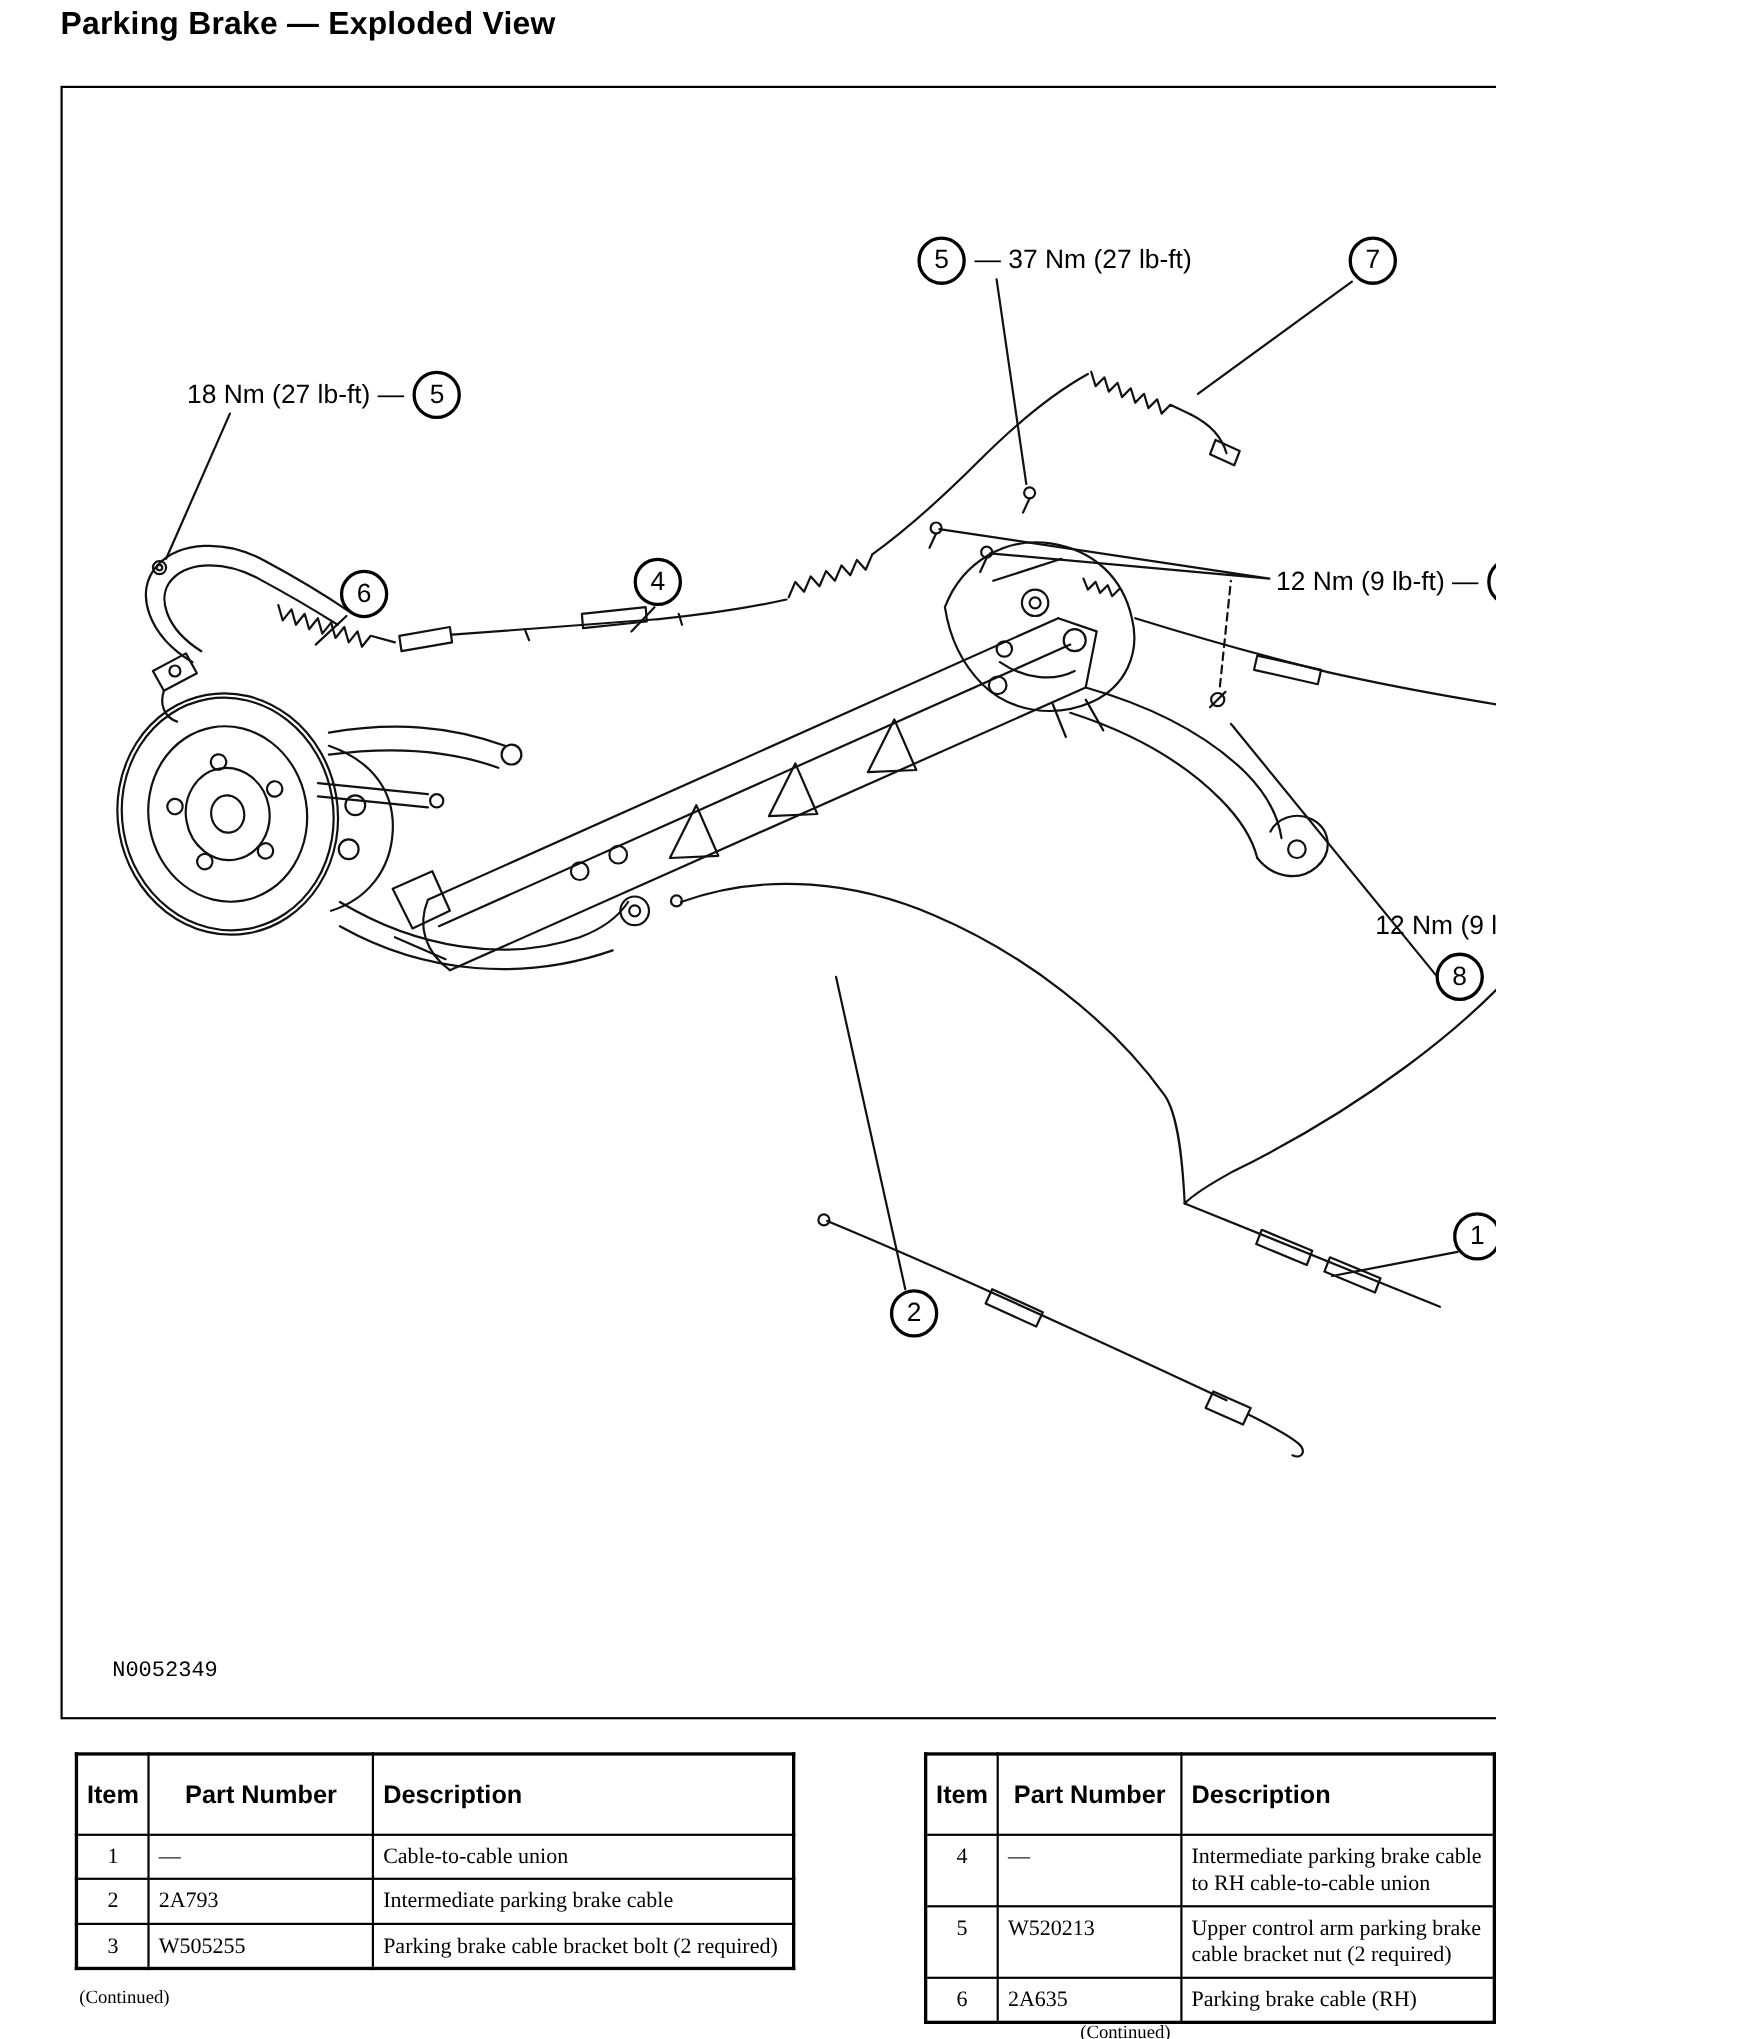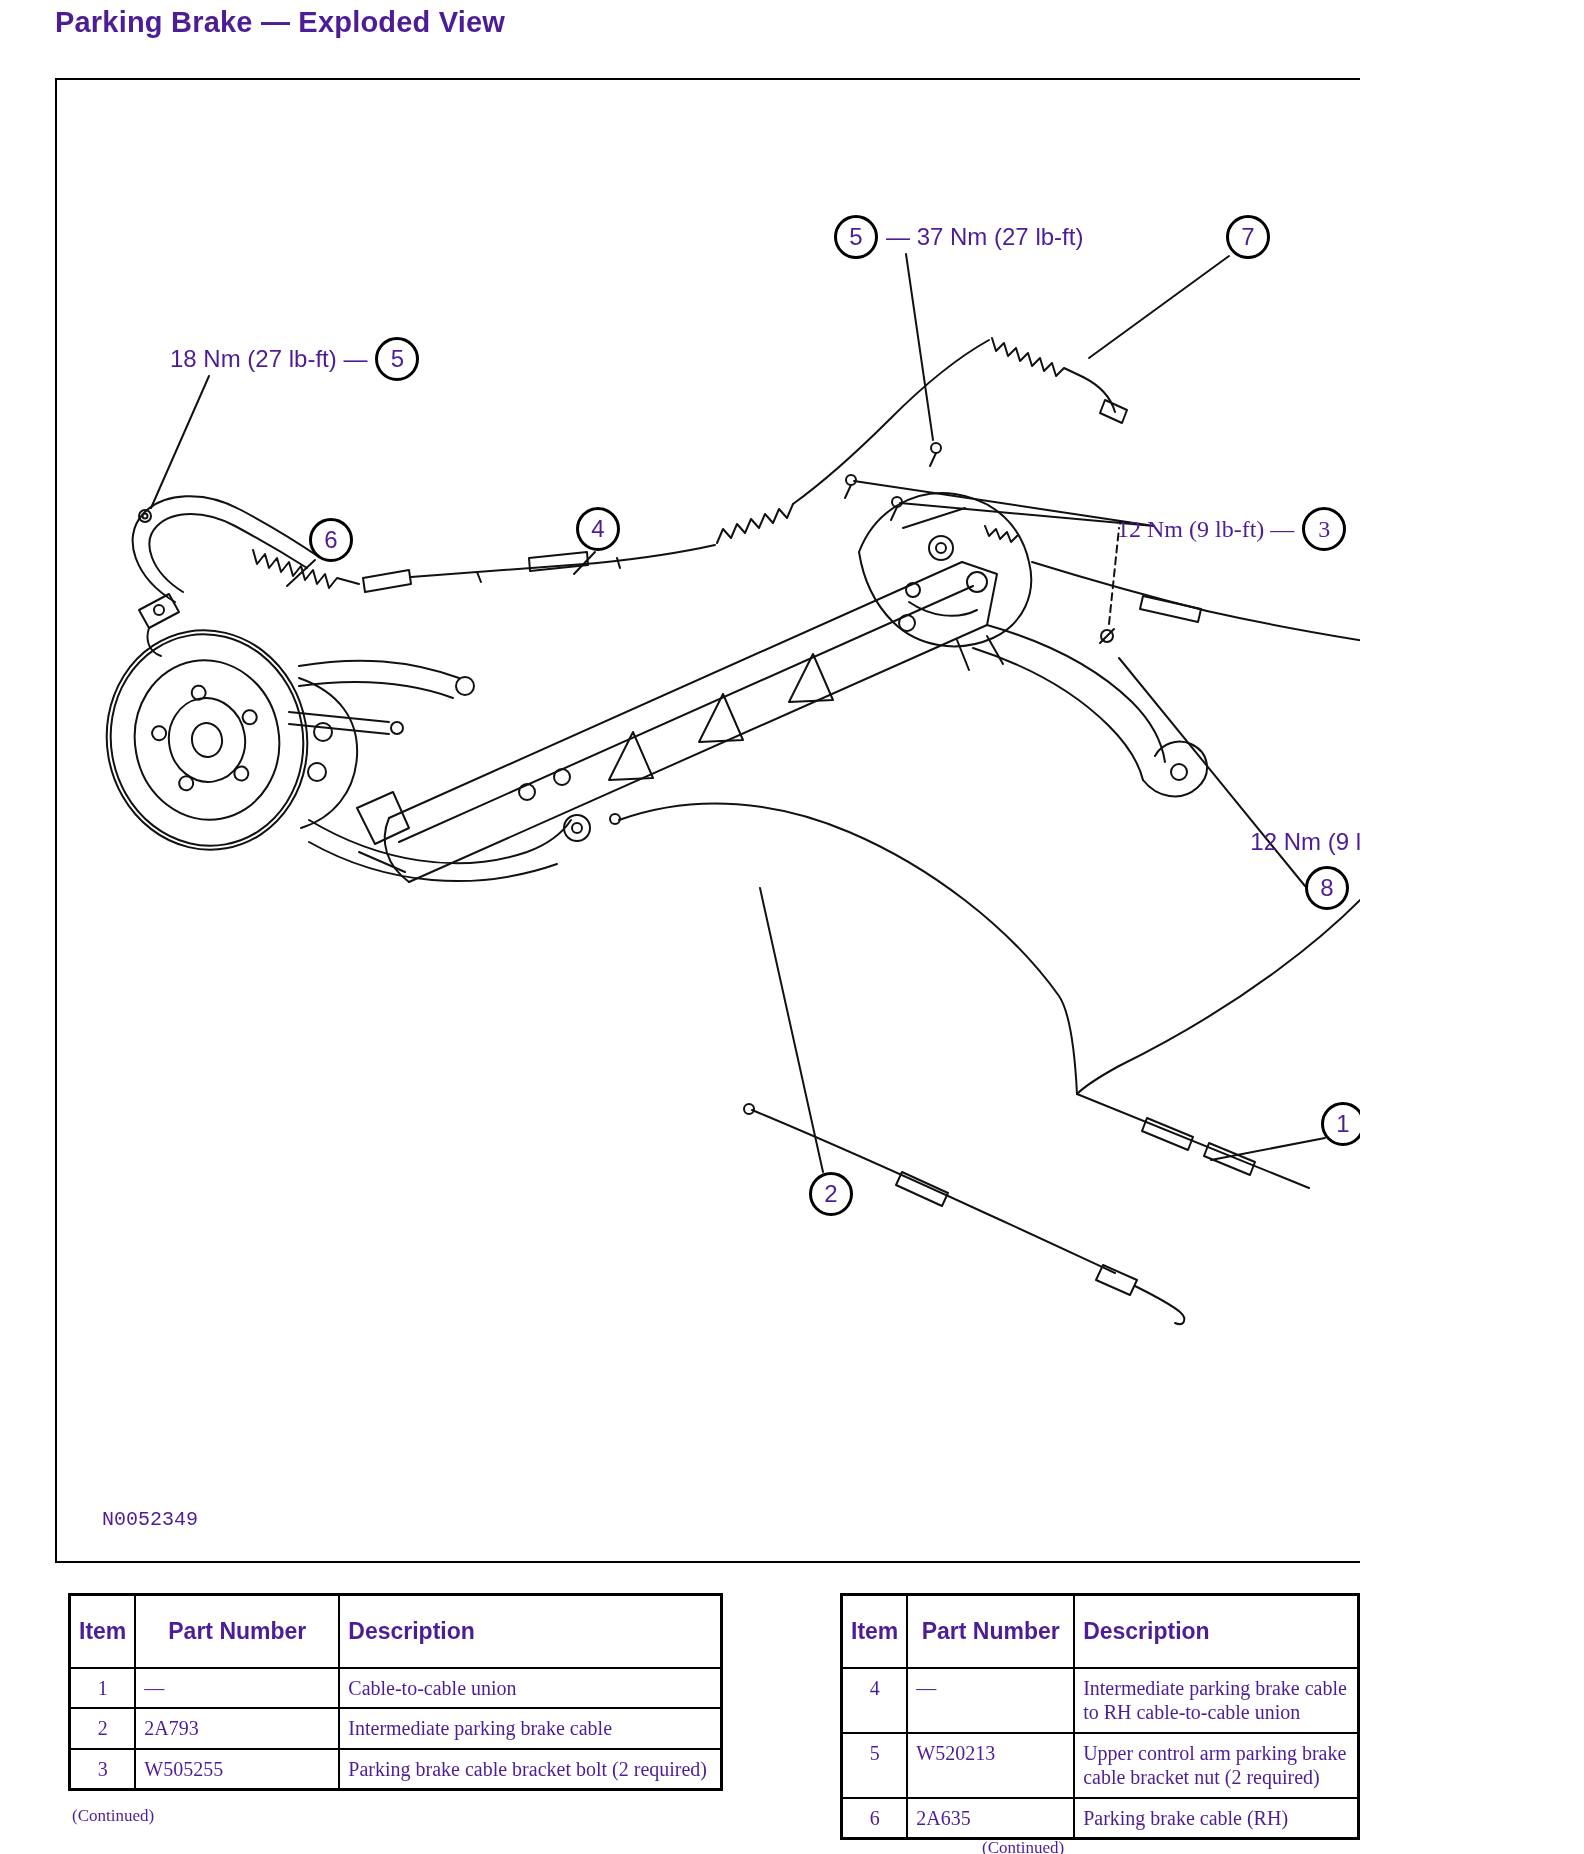--- a/index.html
+++ b/index.html
@@ -1,19 +1,19 @@
 <!DOCTYPE html>
 <html><head>
 <meta charset="utf-8">
 <style>
   html,body { margin:0; padding:0; background:#ffffff; }
   .page {
     position:relative; width:1360px; height:1854px;
     background:#fff; overflow:hidden;
-    font-family:"Liberation Sans", sans-serif; color:#4c1d95;
+    font-family:"Liberation Sans", sans-serif; color:#000000;
   }
   .page-title {
     position:absolute; left:55px; top:6px; margin:0;
     font-size:29px; font-weight:bold; letter-spacing:0.2px;
     font-family:"Liberation Sans", sans-serif;
   }
   .diagram-box {
     position:absolute; left:55px; top:78px; width:1473px; height:1485px;
     border:2.5px solid #000; box-sizing:border-box; background:#fff;
   }
@@ -205,21 +205,21 @@
     </div>
 
     <div class="callout" style="left:252px; top:438px;">
       <span class="bubble">6</span>
     </div>
 
     <div class="callout" style="left:519px; top:427px;">
       <span class="bubble">4</span>
     </div>
 
-    <div class="callout" style="left:1060px; top:427px;font-family:Liberation Serif, serif;">
+    <div class="callout" style="left:1103px; top:427px;">
       <span>12 Nm (9 lb-ft) —</span>
       <span class="bubble">3</span>
     </div>
 
     <div class="callout vertical" style="left:1170px; top:748px; width:200px;">
       <span>12 Nm (9 lb-ft)</span>
       <span class="bubble">8</span>
     </div>
 
     <div class="callout" style="left:1264px; top:1022px;">

